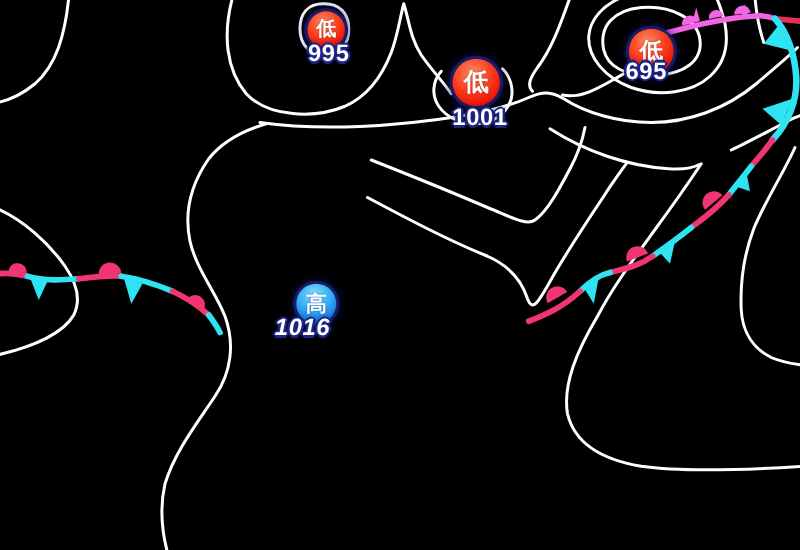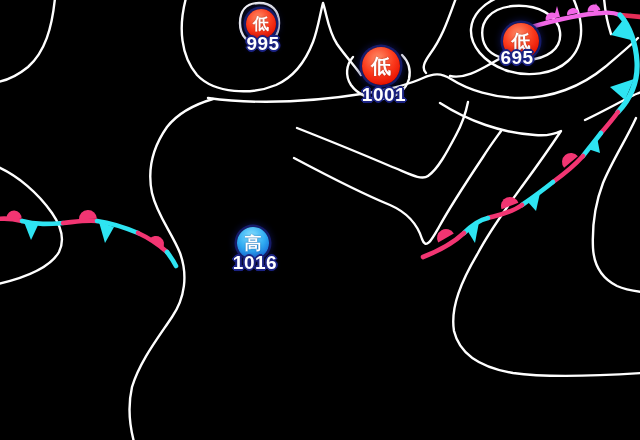--- a/index.html
+++ b/index.html
@@ -126,15 +126,15 @@
   <div class="plabel" style="left: 384px; top: 83px; margin-top: 12px;">1001</div>
 
   <div class="marker low" style="left: 521px; top: 41px; height: 36px; width: 36px;">
     <span class="glyph" style="font-size: 19px;">低</span>
   </div>
   <div class="plabel" style="left: 517px; top: 58px;">695</div>
 
   <div class="marker high" style="left: 253px; top: 243px; height: 32px; width: 32px;">
     <span class="glyph" style="font-size: 17px;">高</span>
   </div>
-  <div class="plabel" style="left: 255px; top: 263px;">1016</div>
+  <div class="plabel" style="left: 242px; top: 263px; font-style: italic;">1016</div>
 
 </div>
 
 </body></html>

